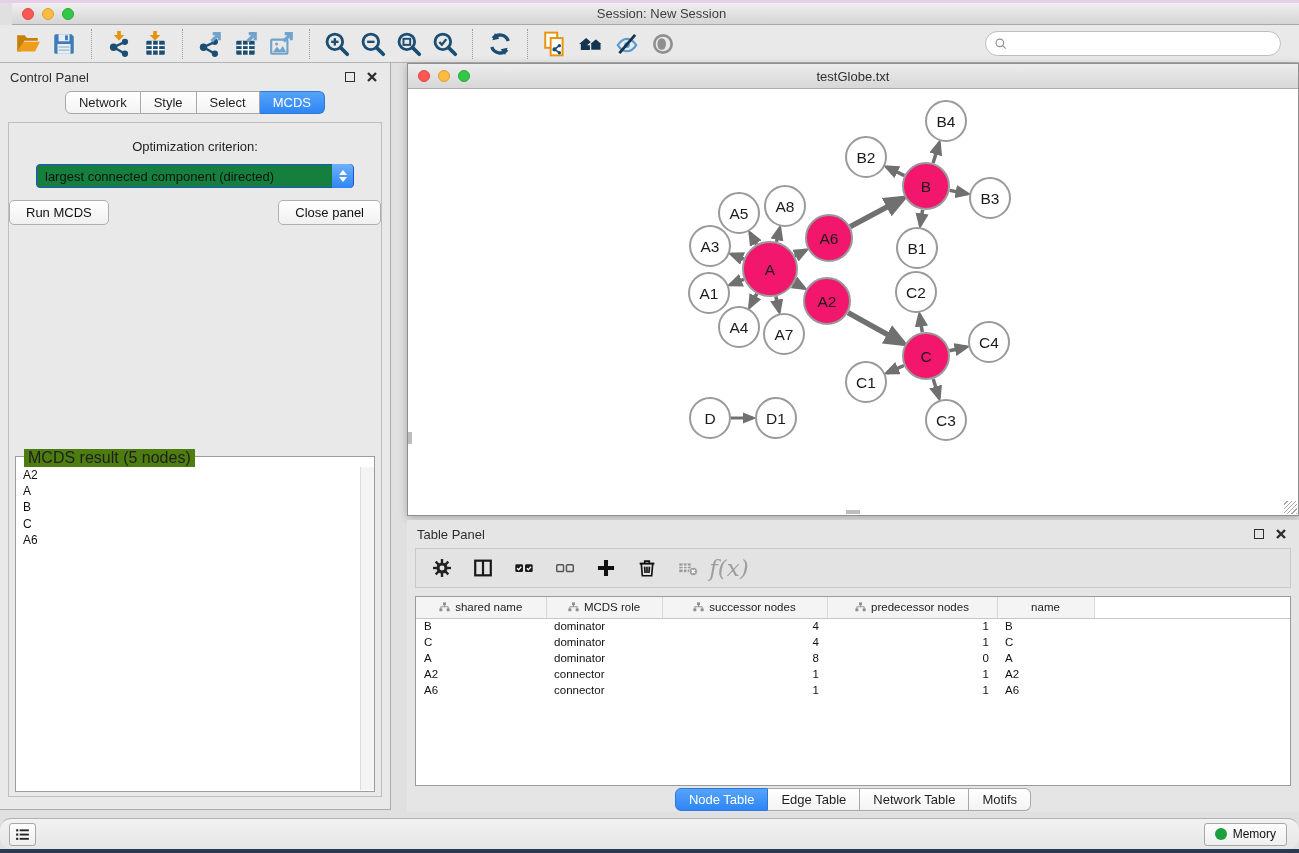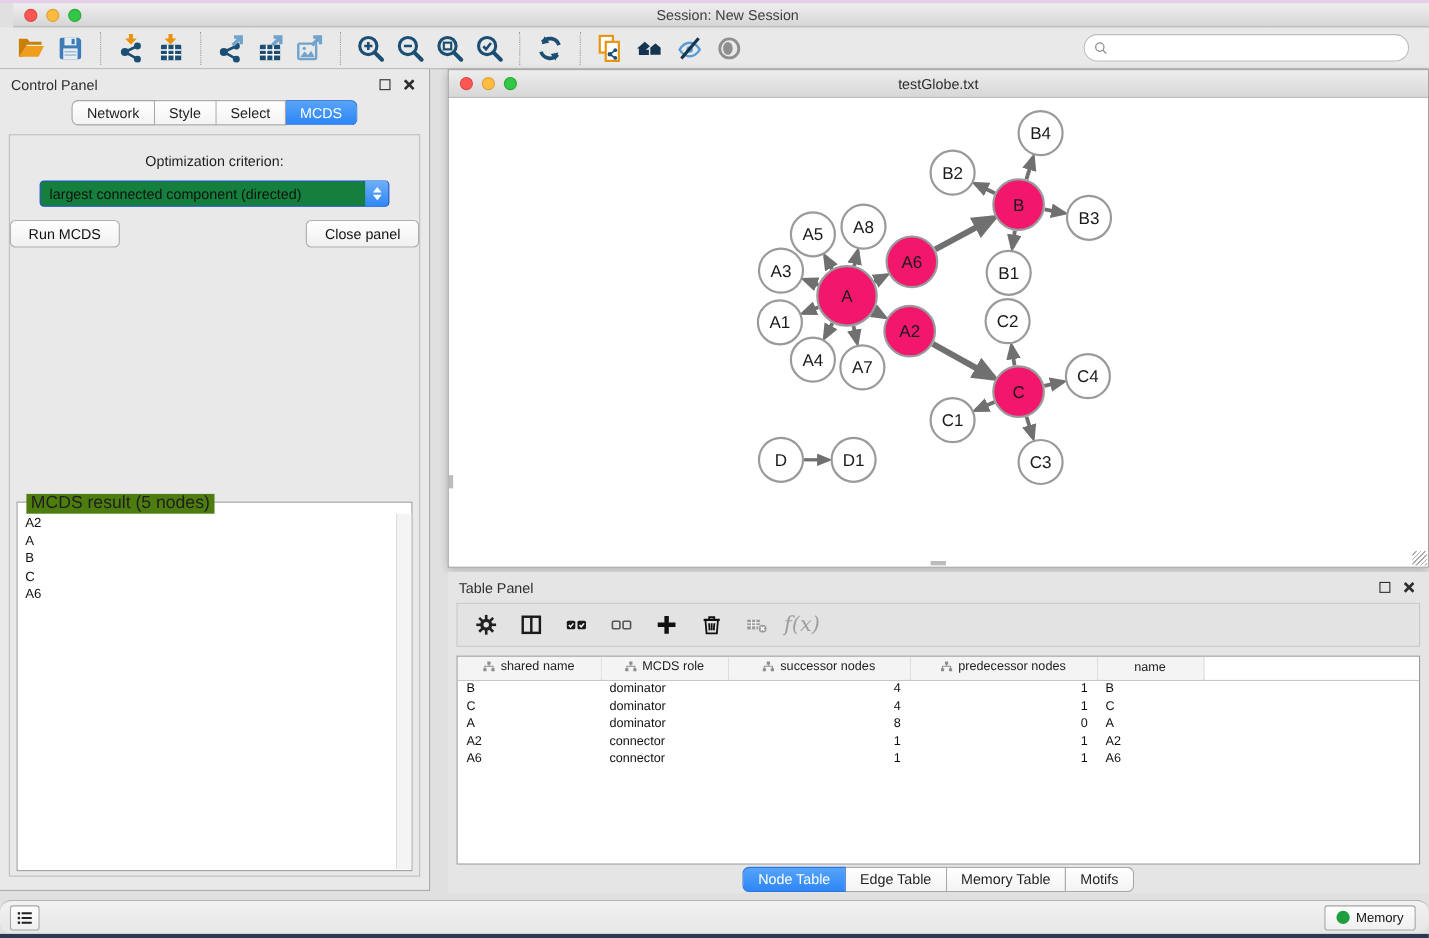--- a/index.html
+++ b/index.html
@@ -80,21 +80,21 @@
   .hscroll-mark { position:absolute; left:438px; bottom:1px; width:14px; height:4px; background:#BDBDBD; }
   .resize-grip { position:absolute; right:1px; bottom:1px; width:13px; height:13px;
     background:repeating-linear-gradient(135deg, transparent 0 2px, #A9A9A9 2px 3px); }
 
   
   .table-panel { position:absolute; left:407px; top:520px; width:892px; height:292px; background:#E5E5E5; }
   .tp-toolbar { position:absolute; left:8px; right:8px; top:28px; height:40px; background:#E3E3E3;
     border:1px solid #C9C9C9; display:flex; align-items:center; padding-left:14px; gap:17px; }
   .tp-btn { width:24px; height:24px; display:flex; align-items:center; justify-content:center; cursor:pointer; }
   .tp-btn svg { width:22px; height:22px; }
-  .fx-glyph { font-family:"DejaVu Serif", serif; font-style:italic; font-size:19px; color:#9E9E9E; }
+  .fx-glyph { font-family:"DejaVu Serif", serif; font-style:italic; font-size:23px; color:#9E9E9E; }
 
   .data-table-wrap { position:absolute; left:8px; right:8px; top:76px; height:190px; background:#fff; border:1px solid #9A9A9A; overflow:hidden; }
   table.data { border-collapse:collapse; table-layout:fixed; width:100%; }
   table.data th { height:21px; background:#F4F4F4; border-bottom:1px solid #C6C6C6; border-right:1px solid #D8D8D8;
     font-size:11.5px; font-weight:normal; color:#222; text-align:center; position:relative; }
   table.data th.filler { background:#fff; border-right:none; border-bottom:1px solid #C6C6C6; }
   table.data th .th-inner { display:inline-flex; align-items:center; gap:5px; }
   table.data th svg { width:11px; height:10px; }
   table.data td { height:16px; font-size:11.5px; color:#111; padding:0 8px; white-space:nowrap; }
   td.al { text-align:left; } td.ar { text-align:right; padding-right:14px; }
@@ -664,21 +664,21 @@
             <td class="al">A6</td>
             <td></td>
           </tr>
         </tbody>
     </table>
   </div>
   <div class="tp-tabs">
       <div class="seg" id="tp-tabs">
         <div class="seg-btn active">Node Table</div>
         <div class="seg-btn">Edge Table</div>
-        <div class="seg-btn">Memory Table</div>
+        <div class="seg-btn">Network Table</div>
         <div class="seg-btn">Motifs</div>
       </div>
     </div>
 </div>
 
 <div class="statusbar">
   <div class="status-btn">
     <svg viewBox="0 0 24 24">
       <g fill="#222">
           <rect x="3" y="4.6" width="3" height="3"></rect>

